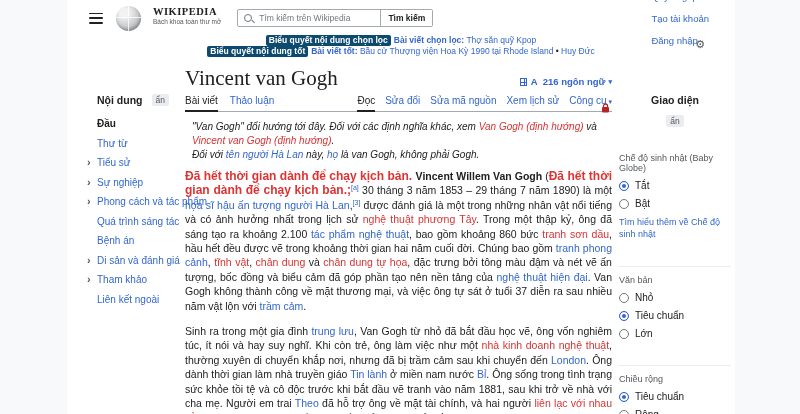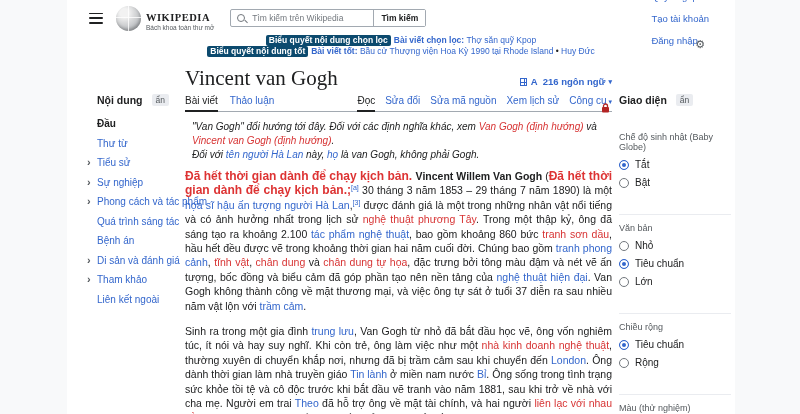--- a/index.html
+++ b/index.html
@@ -9,21 +9,21 @@
     background:#f8f9fa; color:#202122;
     font-family:"Liberation Sans", sans-serif;
   }
   .page { position:relative; margin-left:67px; width:668px; height:414px; background:#fff; }
 
   
   .site-header { display:flex; align-items:center; height:32px; padding:4px 26px 0 22px; }
   .hamburger { width:14px; height:11px; border:0; background:none; padding:0; margin-right:13px; cursor:pointer;
     display:flex; flex-direction:column; justify-content:space-between; }
   .hamburger i { display:block; height:1.6px; background:#202122; border-radius:1px; }
-  .logo { display:flex; align-items:flex-end; gap:5px; cursor:pointer; }
+  .logo { display:flex; align-items:flex-start; gap:12px; cursor:pointer; }
   .globe { width:25px; height:25px; border-radius:50%;
     background: radial-gradient(circle at 34% 28%, #f2f2f2 0 18%, #d9dadb 40%, #b9bcbf 72%, #9ea2a6 100%);
     box-shadow: inset -1px -2px 3px rgba(0,0,0,.25); position:relative; }
   .globe:before, .globe:after { content:""; position:absolute; background:rgba(255,255,255,.8); }
   .globe:before { left:0; right:0; top:11px; height:1px; }
   .globe:after { top:0; bottom:0; left:12px; width:1px; }
   .logo-title { font-family:"Liberation Serif", serif; font-size:10.5px; letter-spacing:.5px; font-weight:bold; color:#202122; }
   .logo-tagline { font-size:6.5px; color:#54595d; margin-top:1px; }
 
   .searchbox { display:flex; align-items:stretch; margin-left:16px; width:196px; height:18px;
@@ -54,21 +54,21 @@
   .seg-e  { color:#d33; font-weight:bold; font-size:12px; }
   .seg-s  { color:#3366cc; font-size:7px; vertical-align:super; line-height:0; cursor:pointer; }
   .seg-ab { color:#3366cc; font-weight:bold; cursor:pointer; }
   .seg-g  { background:#0c4a6e; color:#fff; font-weight:bold; padding:0 3px 1px; border-radius:2px; margin-right:3px; cursor:pointer; }
 
   
   .columns { display:flex; padding-left:18px; margin-top:10px; }
 
   .toc { width:100px; flex:none; padding-top:27px; }
   .panel-heading { display:flex; align-items:center; gap:9px; font-size:10.5px; font-weight:bold; padding-left:12px; }
-  .appearance .panel-heading { padding-left:0; }
+  .appearance .panel-heading { padding-left:0;flex-direction:column; }
   .pill { background:#eaecf0; color:#54595d; border:0; border-radius:2px; font-size:8.5px; padding:1px 4px; cursor:pointer;
     font-family:"Liberation Sans", sans-serif; }
   .toc-items { margin-top:12px; }
   .toc-item { position:relative; padding-left:12px; margin-bottom:8.5px; font-size:10px; color:#3366cc;
     white-space:nowrap; cursor:pointer; }
   .toc-item.active { color:#202122; font-weight:bold; }
   .toc-arrow { position:absolute; left:2px; top:-1px; color:#54595d; font-size:11px; font-weight:bold; }
 
   .content { width:427px; flex:none; position:relative; }
   .title-row { display:flex; align-items:flex-end; justify-content:space-between; }
@@ -209,20 +209,21 @@
           <div class="ap-group">
             <div class="ap-label">Chế độ sinh nhật (Baby Globe)</div>
             <div class="ap-option">
               <span class="radio checked"></span>
               <span>Tắt</span>
             </div>
             <div class="ap-option">
               <span class="radio"></span>
               <span>Bật</span>
             </div>
+            <a class="ap-link">Tìm hiểu thêm về Chế độ sinh nhật</a>
           </div>
           <div class="ap-group">
             <div class="ap-label">Văn bản</div>
             <div class="ap-option">
               <span class="radio"></span>
               <span>Nhỏ</span>
             </div>
             <div class="ap-option">
               <span class="radio checked"></span>
               <span>Tiêu chuẩn</span>

